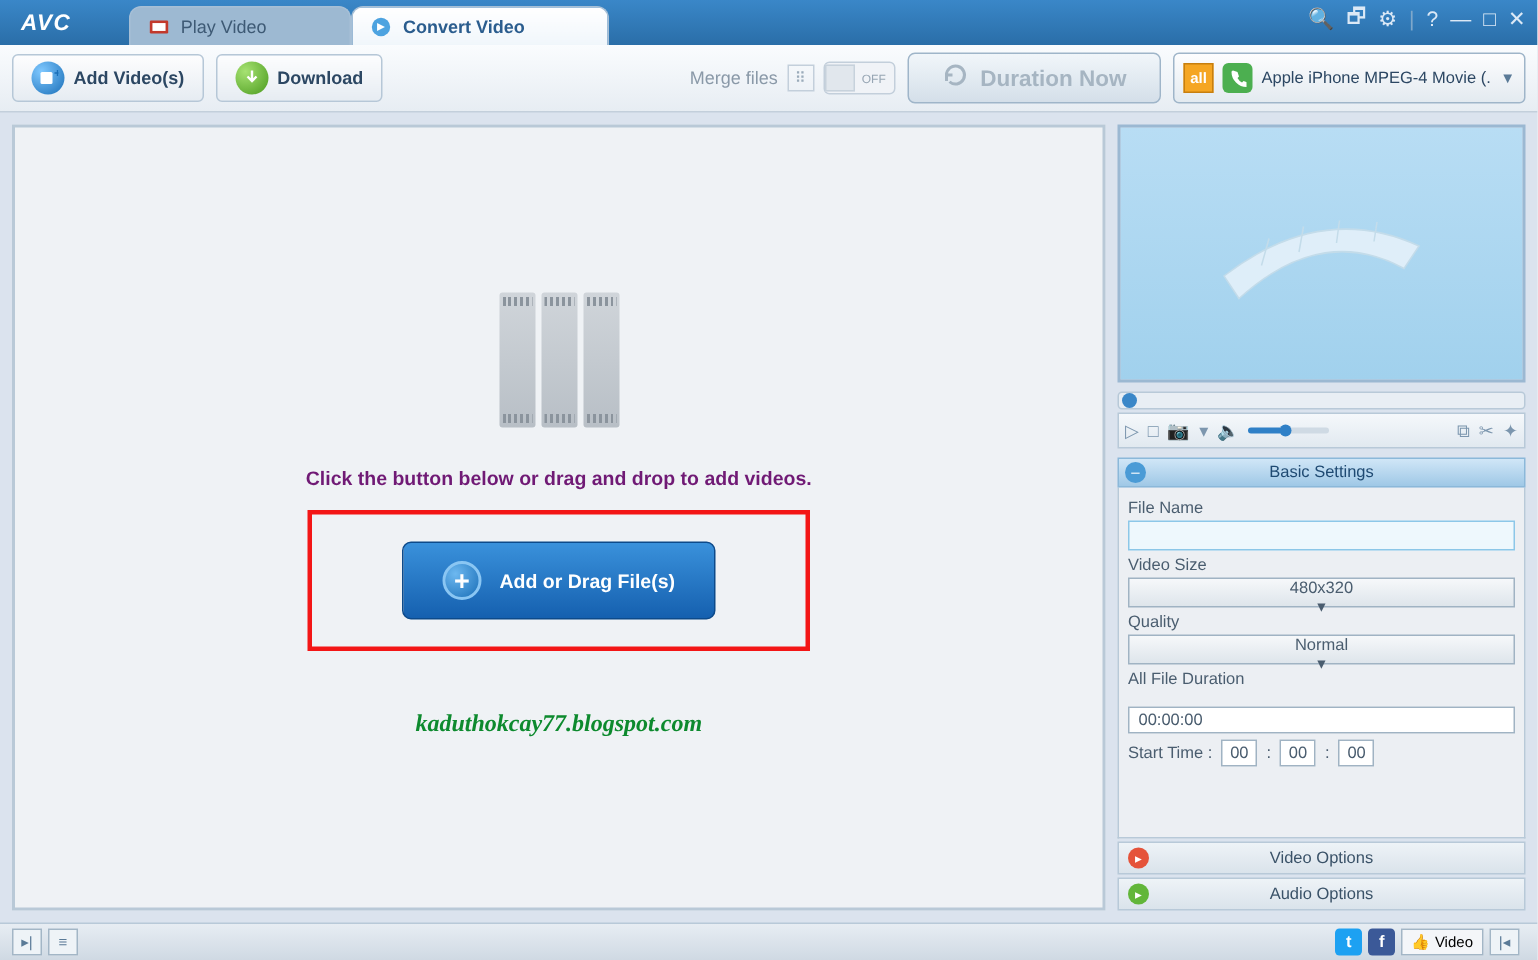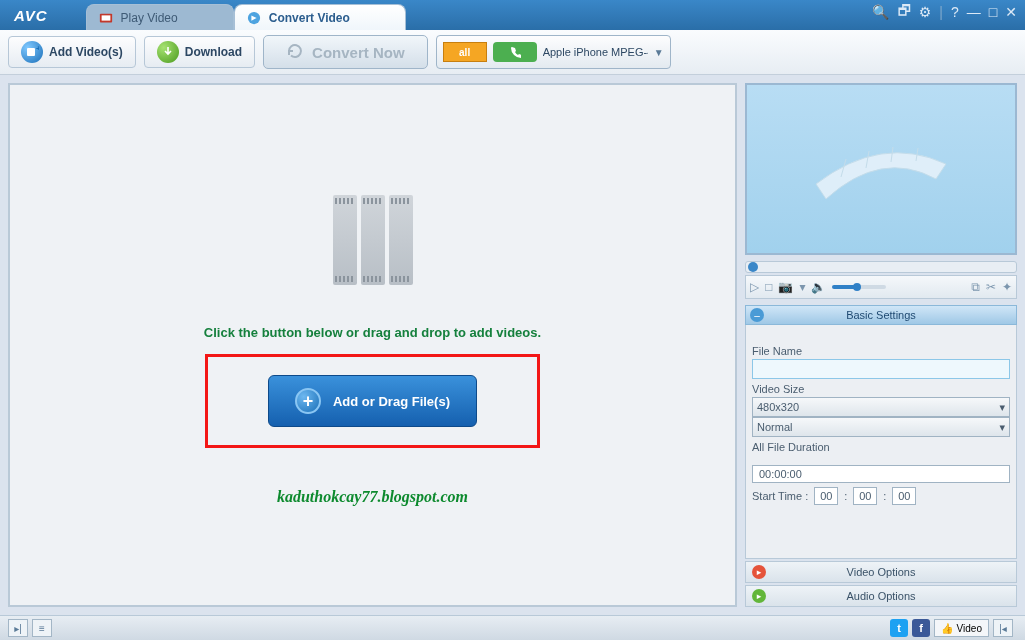--- a/index.html
+++ b/index.html
@@ -22,58 +22,58 @@
 .tb-btn { height: 32px; display: flex; align-items: center; gap: 6px; padding: 0 12px; border: 1px solid #b6c7d7; border-radius: 4px; background: linear-gradient(to bottom, #fdfdfe, #e6ecf2); font-size: 12px; font-weight: bold; color: #2c4763; cursor: pointer; }
 .tb-icon { width: 22px; height: 22px; border-radius: 50%; display: flex; align-items: center; justify-content: center; }
 .tb-icon.blue { background: radial-gradient(circle at 30% 30%, #7fc8ff, #1a6fb8); color: #fff; }
 .tb-icon.green { background: radial-gradient(circle at 30% 30%, #a6e272, #4a9a1d); color: #fff; }
 .merge-group { margin-left: auto; display: flex; align-items: center; gap: 6px; color: #8a99a8; font-size: 12px; }
 .merge-toggle { width: 48px; height: 22px; border: 1px solid #c3cfdb; border-radius: 4px; background: #f0f3f7; display: flex; align-items: center; }
 .toggle-grip { width: 20px; height: 18px; background: #e1e7ed; border: 1px solid #c7d2dc; }
 .toggle-off { flex: 1; font-size: 8px; color: #97a6b4; text-align: center; }
 .convert-btn { height: 34px; padding: 0 22px; border: 1px solid #9fb5c9; border-radius: 5px; background: linear-gradient(to bottom, #f1f6fa, #d4dfe9); display: flex; align-items: center; gap: 8px; font-size: 15px; font-weight: bold; color: #a6b5c2; cursor: pointer; }
 .profile-sel { height: 34px; display: flex; align-items: center; border: 1px solid #9fb5c9; border-radius: 4px; background: linear-gradient(to bottom, #fdfdfe, #e3eaf0); padding: 0 6px; gap: 6px; cursor: pointer; width: 235px; }
-.pf-icon { width: 44px; height: 20px; }
+.pf-icon { width: 20px; height: 20px; }
 .pf-icon.all { background: #f5a623; border: 1px solid #c77f0f; display: flex; align-items: center; justify-content: center; font-size: 10px; color: #fff; font-weight: bold; }
 .pf-icon.phone { background: #4caf50; border-radius: 4px; display: flex; align-items: center; justify-content: center; color: #fff; }
 .pf-text { font-size: 11px; color: #2c4763; flex: 1; white-space: nowrap; overflow: hidden; }
 .pf-arrow { color: #5a7a97; font-size: 10px; }
 
 
 .main { display: flex; height: 540px; }
 .left-pane { flex: 1; margin: 8px 4px 8px 8px; border: 2px solid #b9c9d7; background: #eff2f5; position: relative; display: flex; flex-direction: column; align-items: center; }
 .film-icons { display: flex; gap: 4px; margin-top: 110px; }
 .film-strip { width: 24px; height: 90px; background: linear-gradient(to bottom, #d0d5da, #b8bfc6); position: relative; border-radius: 2px; }
 .film-strip::before, .film-strip::after { content: ''; position: absolute; left: 2px; right: 2px; height: 6px; background: repeating-linear-gradient(to right, #8b949d 0 2px, transparent 2px 4px); }
 .film-strip::before { top: 3px; }
 .film-strip::after { bottom: 3px; }
-.drop-text { margin-top: 40px; color: #15803d; font-size: 13px; font-weight: bold; }
+.drop-text { margin-top: 26px; color: #701a75; font-size: 13px; font-weight: bold; }
 .highlight-box { border: 3px solid #f31616; padding: 18px 60px; margin-top: 14px; }
 .add-drag-btn { background: linear-gradient(to bottom, #3a91db, #1560af); border: 1px solid #0d4a8a; border-radius: 6px; padding: 12px 26px; display: flex; align-items: center; gap: 12px; cursor: pointer; }
 .add-circle { width: 26px; height: 26px; border-radius: 50%; background: radial-gradient(circle at 30% 30%, #6db8f0, #1a6fb8); border: 2px solid #8ac6f3; color: #fff; font-size: 18px; font-weight: bold; display: flex; align-items: center; justify-content: center; }
 .add-text { color: #fff; font-size: 13px; font-weight: bold; }
 .watermark { margin-top: 40px; color: #0d8a2e; font-size: 16px; font-weight: bold; font-style: italic; font-family: Georgia, serif; }
 
 
 .right-pane { width: 272px; margin: 8px 8px 8px 4px; display: flex; flex-direction: column; }
 .preview { height: 172px; border: 2px solid #9bb8d2; background: linear-gradient(to bottom, #b8ddf4, #a1d1ed); margin-bottom: 4px; display: flex; align-items: center; justify-content: center; }
 .preview svg { opacity: 0.85; }
 .seek { height: 12px; border: 1px solid #b8c9d8; background: #e8eef4; border-radius: 3px; margin: 2px 0; position: relative; }
 .seek-knob { width: 10px; height: 10px; border-radius: 50%; background: #3a87c8; position: absolute; left: 2px; top: 0; }
 .player-ctrls { height: 24px; border: 1px solid #b8c9d8; background: linear-gradient(to bottom, #f5f8fb, #e1e9f0); display: flex; align-items: center; padding: 0 4px; gap: 6px; margin-bottom: 6px; }
 .pc { color: #7c96ae; font-size: 12px; cursor: pointer; }
 .vol-slider { width: 54px; height: 4px; background: linear-gradient(to right, #2f80c7 40%, #cfdae4 40%); border-radius: 2px; position: relative; }
 .vol-knob { width: 8px; height: 8px; background: #2f80c7; border-radius: 50%; position: absolute; left: 38%; top: -2px; }
 
 .panel-header { height: 20px; background: linear-gradient(to bottom, #d0e6f7, #9fc8e6); border: 1px solid #8bb8d9; display: flex; align-items: center; justify-content: center; font-size: 11px; color: #1f4a72; position: relative; }
 .panel-header .collapse { position: absolute; left: 4px; width: 14px; height: 14px; border-radius: 50%; background: #4a9bd6; color: #fff; font-size: 10px; display: flex; align-items: center; justify-content: center; }
-.settings { border: 1px solid #b8c9d8; border-top: none; background: #eceff3; padding: 16px 6px; font-size: 11px; color: #4a5d6f; flex: 1; overflow: hidden; }
+.settings { border: 1px solid #b8c9d8; border-top: none; background: #eceff3; padding: 4px 6px; font-size: 11px; color: #4a5d6f; flex: 1; overflow: hidden; }
 .field-label { margin: 4px 0 2px; }
 .field-input { width: 100%; height: 20px; border: 1px solid #8cc7e8; background: #eef8fd; }
-.field-select { width: 100%; height: 20px; border: 1px solid #a0b3c3; background: linear-gradient(to bottom, #f6f8fa, #dee5eb); padding: 0 4px; display: flex; align-items: center; justify-content: space-between; font-size: 11px; cursor: pointer; }
+.field-select { width: 100%; height: 20px; border: 1px solid #a0b3c3; background: linear-gradient(to bottom, #f6f8fa, #dee5eb); padding: 0 4px; display: flex; align-items: center; justify-content: space-between; font-size: 11px; cursor: pointer; flex-direction: column; }
 .dur-row { display: flex; gap: 4px; margin-top: 12px; }
 .dur-box { border: 1px solid #a0b3c3; background: #fff; padding: 2px 4px; min-width: 24px; text-align: center; }
 .dur-box.wide { flex: 1; text-align: left; padding: 2px 6px; }
 .start-row { display: flex; align-items: center; gap: 6px; margin-top: 4px; }
 
 .opt-bar { height: 22px; background: linear-gradient(to bottom, #eef3f7, #dae3eb); border: 1px solid #b8c9d8; display: flex; align-items: center; justify-content: center; font-size: 11px; color: #3a5268; position: relative; cursor: pointer; margin-top: 2px; }
 .opt-bar .dot { position: absolute; left: 6px; width: 14px; height: 14px; border-radius: 50%; display: flex; align-items: center; justify-content: center; color: #fff; font-size: 9px; }
 .dot.red { background: #e5533a; }
 .dot.green { background: #62b63a; }
 
@@ -134,28 +134,36 @@
     <span>Add Video(s)</span>
   </div>
   <div class="tb-btn">
     <div class="tb-icon green">
       <svg width="12" height="12" viewBox="0 0 12 12">
           <path d="M6 1 v6 M3 5 l3 3 l3 -3" stroke="#fff" stroke-width="1.6" fill="none"></path>
         </svg>
     </div>
     <span>Download</span>
   </div>
+  <div class="merge-group">
+    <span>Merge files</span>
+    <span style="width:18px;height:18px;border:1px solid #c3cfdb;display:inline-flex;align-items:center;justify-content:center;font-size:10px;color:#9aabba">⠿</span>
+    <div class="merge-toggle">
+      <div class="toggle-grip"></div>
+      <div class="toggle-off">OFF</div>
+    </div>
+  </div>
   <div class="convert-btn">
     <span>
       <svg width="18" height="18" viewBox="0 0 18 18">
           <path d="M3 9 a6 6 0 1 1 2 4.5" fill="none" stroke="#a6b5c2" stroke-width="2"></path>
           <path d="M3 13 l0 -4 l4 0" fill="none" stroke="#a6b5c2" stroke-width="2"></path>
         </svg>
     </span>
-    <span>Convert Now</span>
+    <span>Duration Now</span>
   </div>
   <div class="profile-sel">
     <div class="pf-icon all">all</div>
     <div class="pf-icon phone">
       <svg width="12" height="12" viewBox="0 0 12 12">
           <path d="M3 1 q-1 0 -1 1 q0 4 3 7 q3 3 7 3 q1 0 1 -1 l0 -2 l-3 -1 l-1 1 q-2 -1 -3 -3 l1 -1 l-1 -3 z" fill="#fff"></path>
         </svg>
     </div>
     <span class="pf-text">Apple iPhone MPEG-4 Movie (...</span>
     <span class="pf-arrow">▼</span>
@@ -213,20 +221,21 @@
       <span>Basic Settings</span>
     </div>
     <div class="settings">
       <div class="field-label">File Name</div>
       <input class="field-input" value="" style="">
       <div class="field-label">Video Size</div>
       <div class="field-select">
         <span>480x320</span>
         <span>▾</span>
       </div>
+      <div class="field-label">Quality</div>
       <div class="field-select">
         <span>Normal</span>
         <span>▾</span>
       </div>
       <div class="field-label">All File Duration</div>
       <div class="dur-row">
         <div class="dur-box wide">00:00:00</div>
       </div>
       <div class="start-row">
         <span>Start Time :</span>

